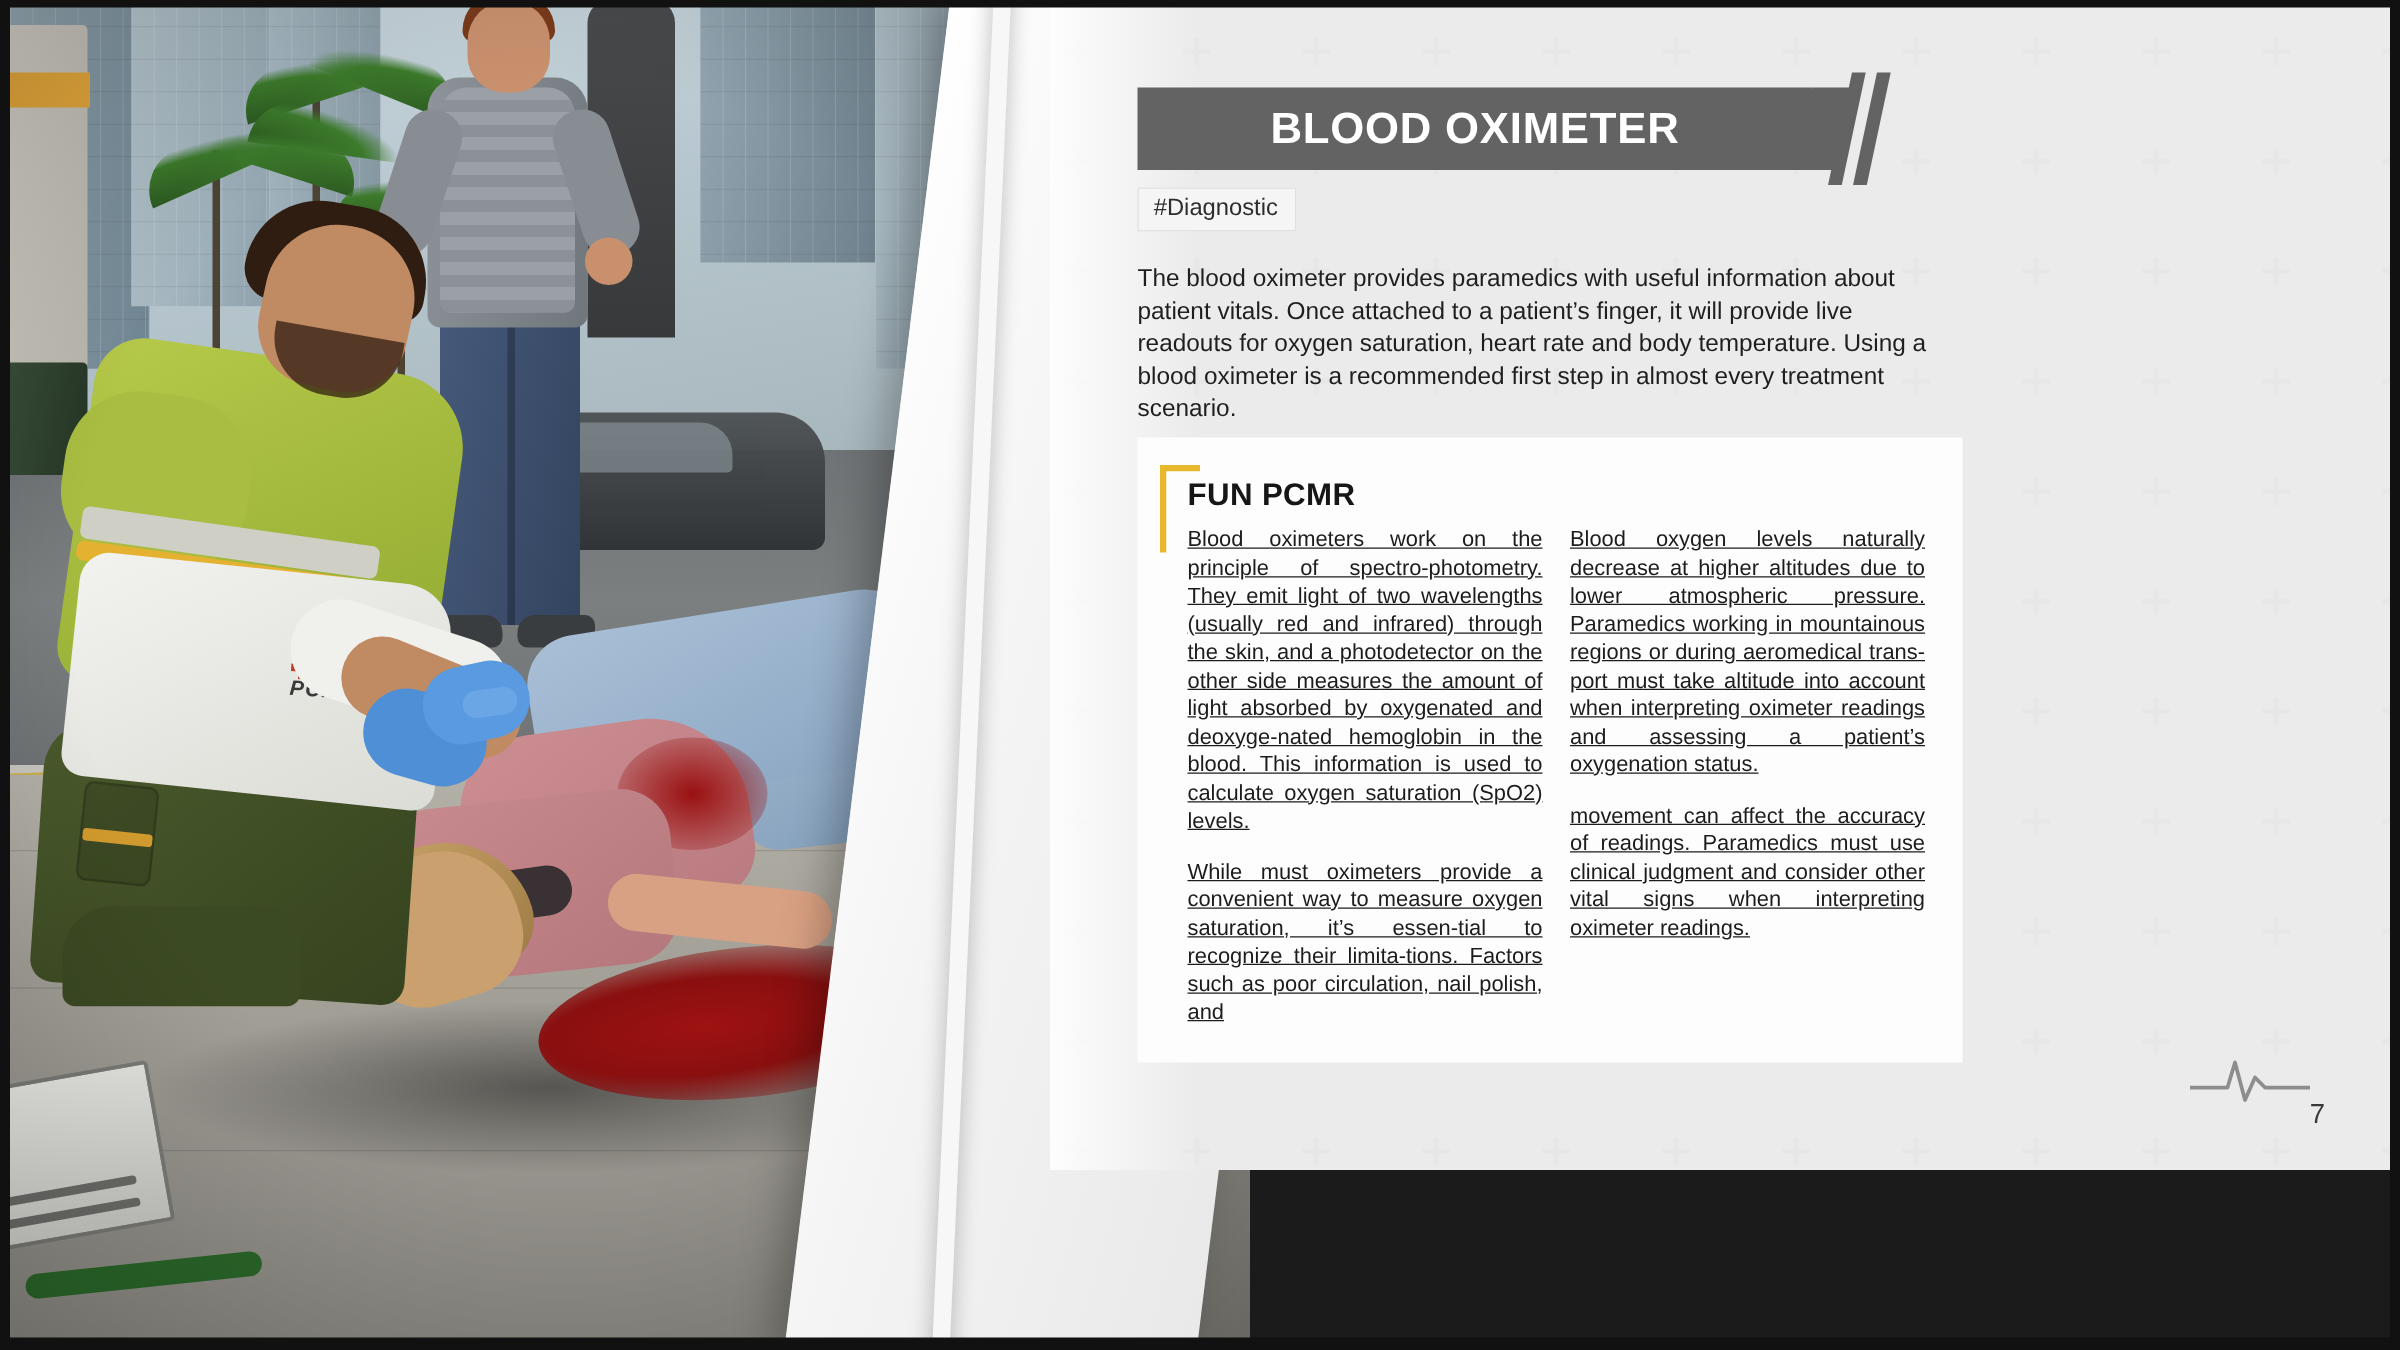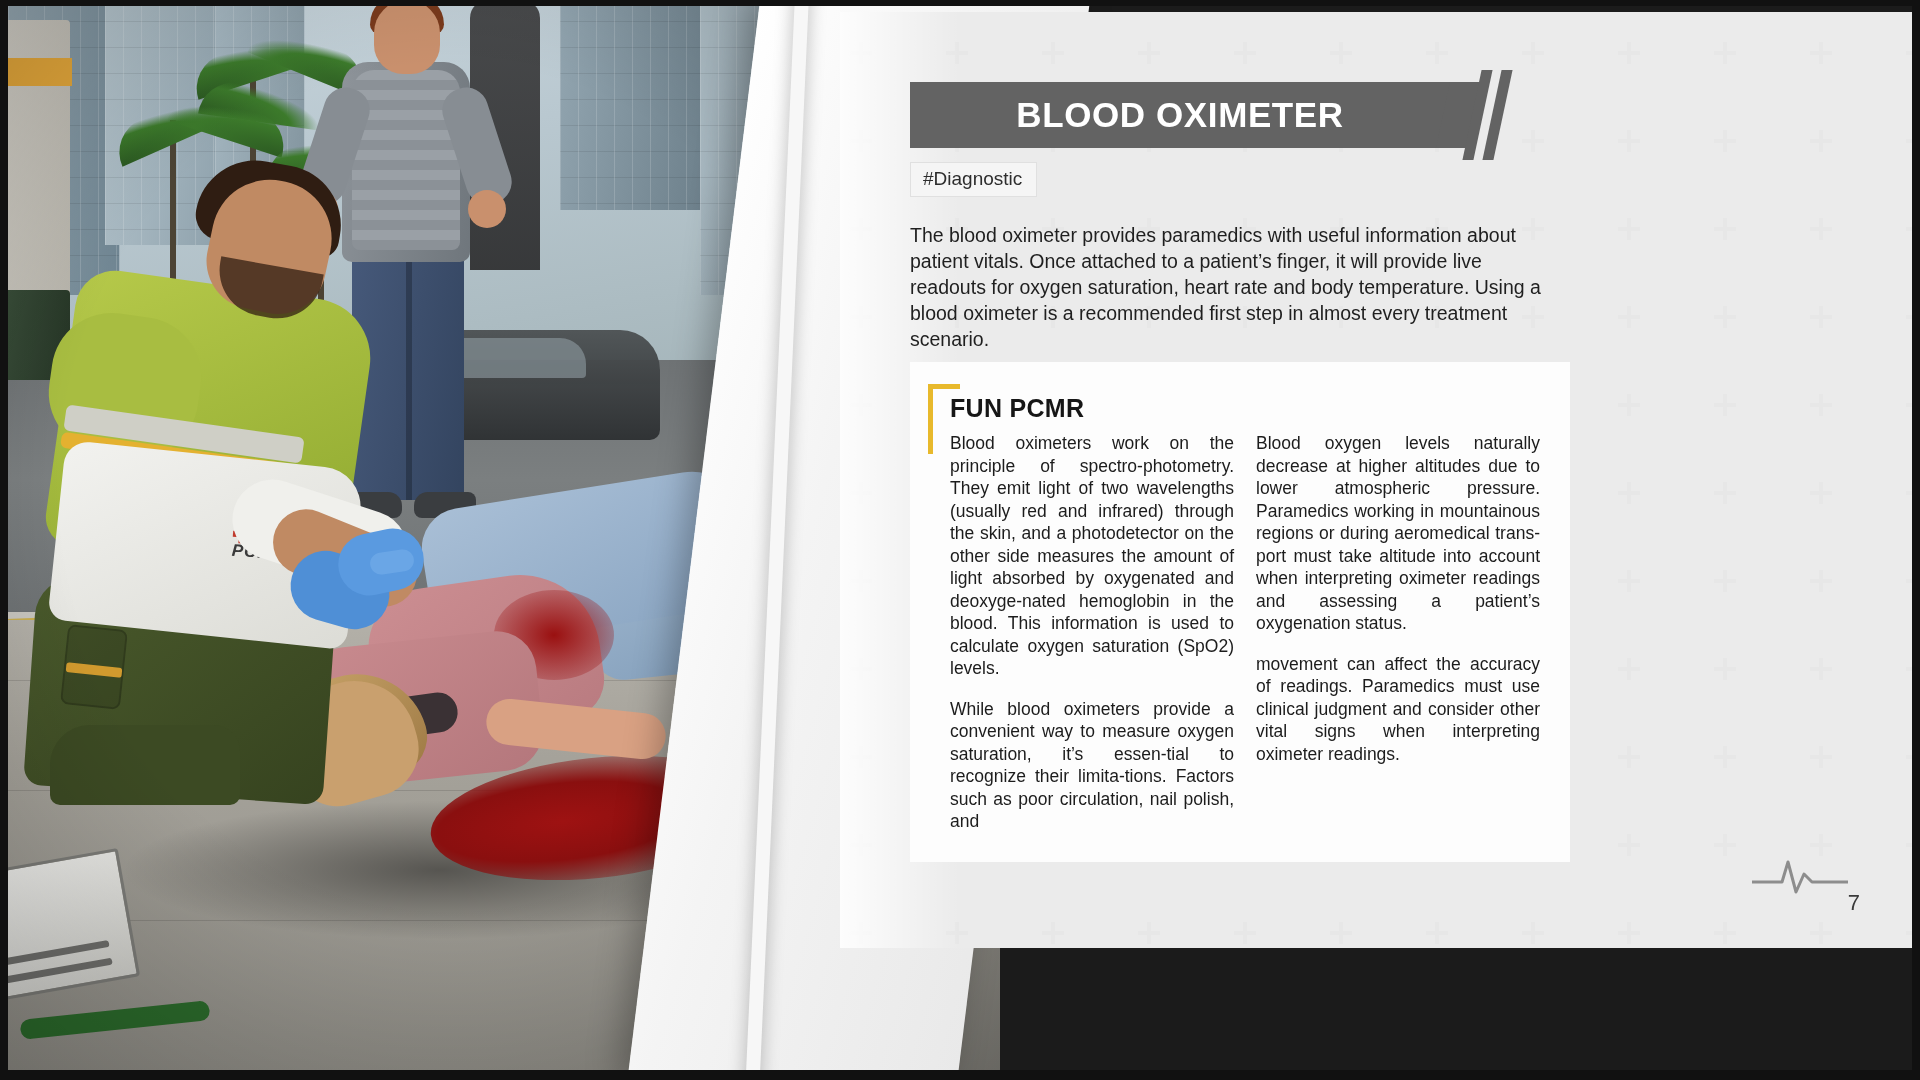--- a/index.html
+++ b/index.html
@@ -206,21 +206,21 @@
   }
   #divider-stripe {
     position:absolute; left:770px; top:-20px; width:14px; height:1130px;
     background:#f7f7f7;
     transform: rotate(2.6deg);
     box-shadow: 0 0 18px rgba(0,0,0,.28);
   }
 
   
   #panel {
-    position:absolute; left:840px; top:12px; width:1080px; height:936px;
+    position:absolute; left:840px; top:0; width:1080px; height:936px;
     background:#ebebeb;
     overflow:hidden;
   }
   #panel-pattern {
     position:absolute; inset:0;
     opacity:.55;
   }
   .pat-cross {
     position:absolute; width:22px; height:22px; opacity:.5;
   }
@@ -271,21 +271,21 @@
     position:absolute; left:40px; top:32px;
     font-size:25px; font-weight:bold; color:#161616; letter-spacing:.3px;
   }
   .fact-cols {
     position:absolute; left:40px; top:70px; width:590px; height:420px;
     display:flex; gap:22px;
   }
   .fact-col { width:284px; }
   .fact-col p {
     font-size:17.5px; line-height:22.5px; color:#1c1c1c;
-    margin-bottom:18px; text-align:justify;
+    margin-bottom:18px; text-align:justify;text-decoration:underline;
   }
   .fact-col.right p:first-child { margin-top:0; }
 
   #pulse {
     position:absolute; right:72px; bottom:52px; width:96px; height:44px;
   }
   #page-num {
     position:absolute; right:60px; bottom:32px;
     font-size:22px; color:#3a3a3a;
   }
@@ -1007,21 +1007,21 @@
     <div id="tag">#Diagnostic</div>
 
     <div id="desc">The blood oximeter provides paramedics with useful information about patient vitals. Once attached to a patient’s finger, it will provide live readouts for oxygen saturation, heart rate and body temperature. Using a blood oximeter is a recommended first step in almost every treatment scenario.</div>
 
     <div id="factbox">
       <div id="fact-corner"></div>
       <div id="fact-title">FUN PCMR</div>
       <div class="fact-cols">
         <div class="fact-col left">
           <p>Blood oximeters work on the principle of spectro-photometry. They emit light of two wavelengths (usually red and infrared) through the skin, and a photodetector on the other side measures the amount of light absorbed by oxygenated and deoxyge-nated hemoglobin in the blood. This information is used to calculate oxygen saturation (SpO2) levels.</p>
-          <p>While blood oximeters provide a convenient way to measure oxygen saturation, it’s essen-tial to recognize their limita-tions. Factors such as poor circulation, nail polish, and</p>
+          <p>While must oximeters provide a convenient way to measure oxygen saturation, it’s essen-tial to recognize their limita-tions. Factors such as poor circulation, nail polish, and</p>
         </div>
         <div class="fact-col right">
           <p>Blood oxygen levels naturally decrease at higher altitudes due to lower atmospheric pressure. Paramedics working in mountainous regions or during aeromedical trans-port must take altitude into account when interpreting oximeter readings and assessing a patient’s oxygenation status.</p>
           <p>movement can affect the accuracy of readings. Paramedics must use clinical judgment and consider other vital signs when interpreting oximeter readings.</p>
         </div>
       </div>
     </div>
 
     <svg id="pulse" viewBox="0 0 96 44">
       <polyline points="0,30 22,30 30,30 36,10 44,40 52,22 60,30 96,30" fill="none" stroke="#8d8d8d" stroke-width="3" stroke-linejoin="round" stroke-linecap="round"></polyline>

